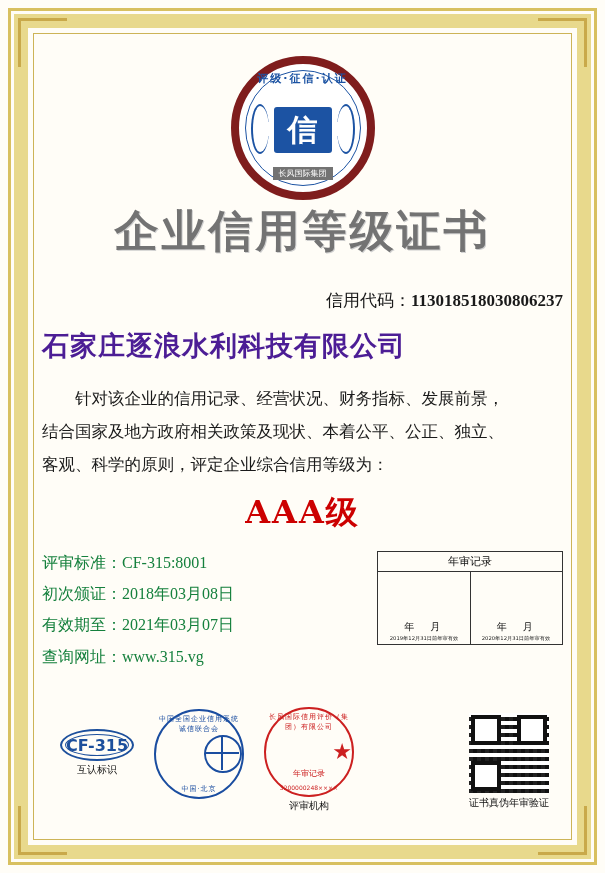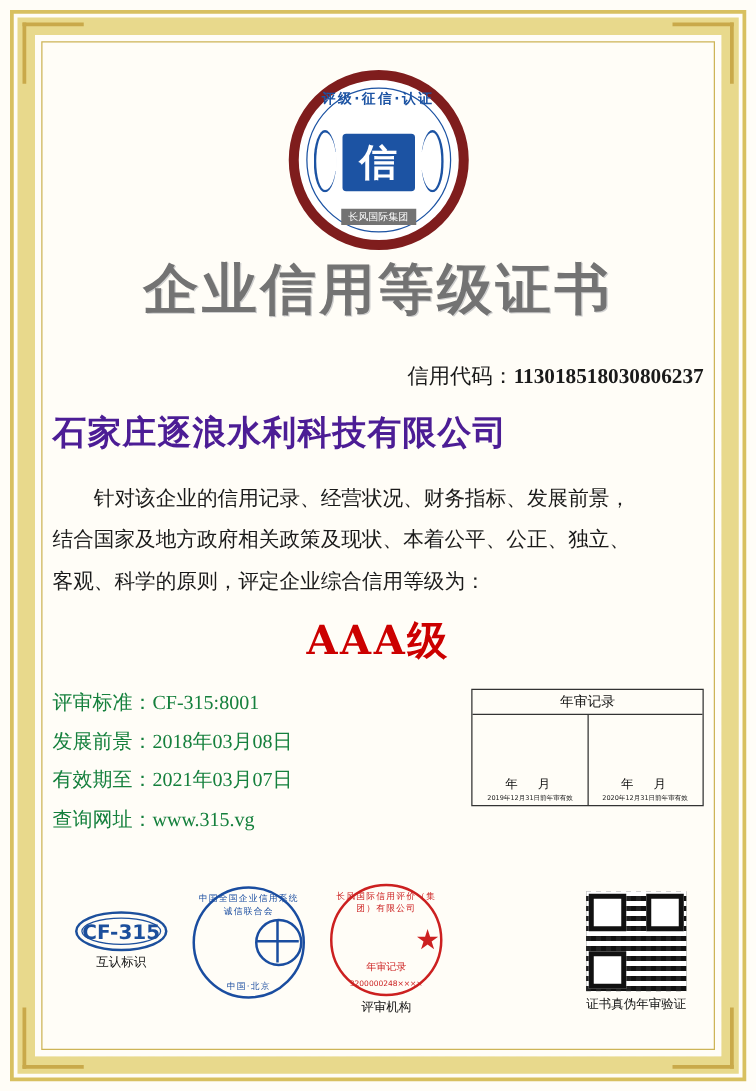--- a/index.html
+++ b/index.html
@@ -300,21 +300,21 @@
       <div><span class="indent"></span><span>针对该企业的信用记录、经营状况、财务指标、发展前景，</span></div>
       <div>结合国家及地方政府相关政策及现状、本着公平、公正、独立、</div>
       <div>客观、科学的原则，评定企业综合信用等级为：</div>
     </div>
 
     <div class="grade">AAA级</div>
 
     <div class="mid">
       <div class="details">
         <div>评审标准：CF-315:8001</div>
-        <div>发展前景：2018年03月08日</div>
+        <div>初次颁证：2018年03月08日</div>
         <div>有效期至：2021年03月07日</div>
         <div>查询网址：www.315.vg</div>
       </div>
 
       <div class="annual">
         <div class="annual-title">年审记录</div>
         <div class="annual-cells">
           <div class="annual-cell">
             <div class="annual-ym">年　月</div>
             <div class="annual-note">2019年12月31日前年审有效</div>

